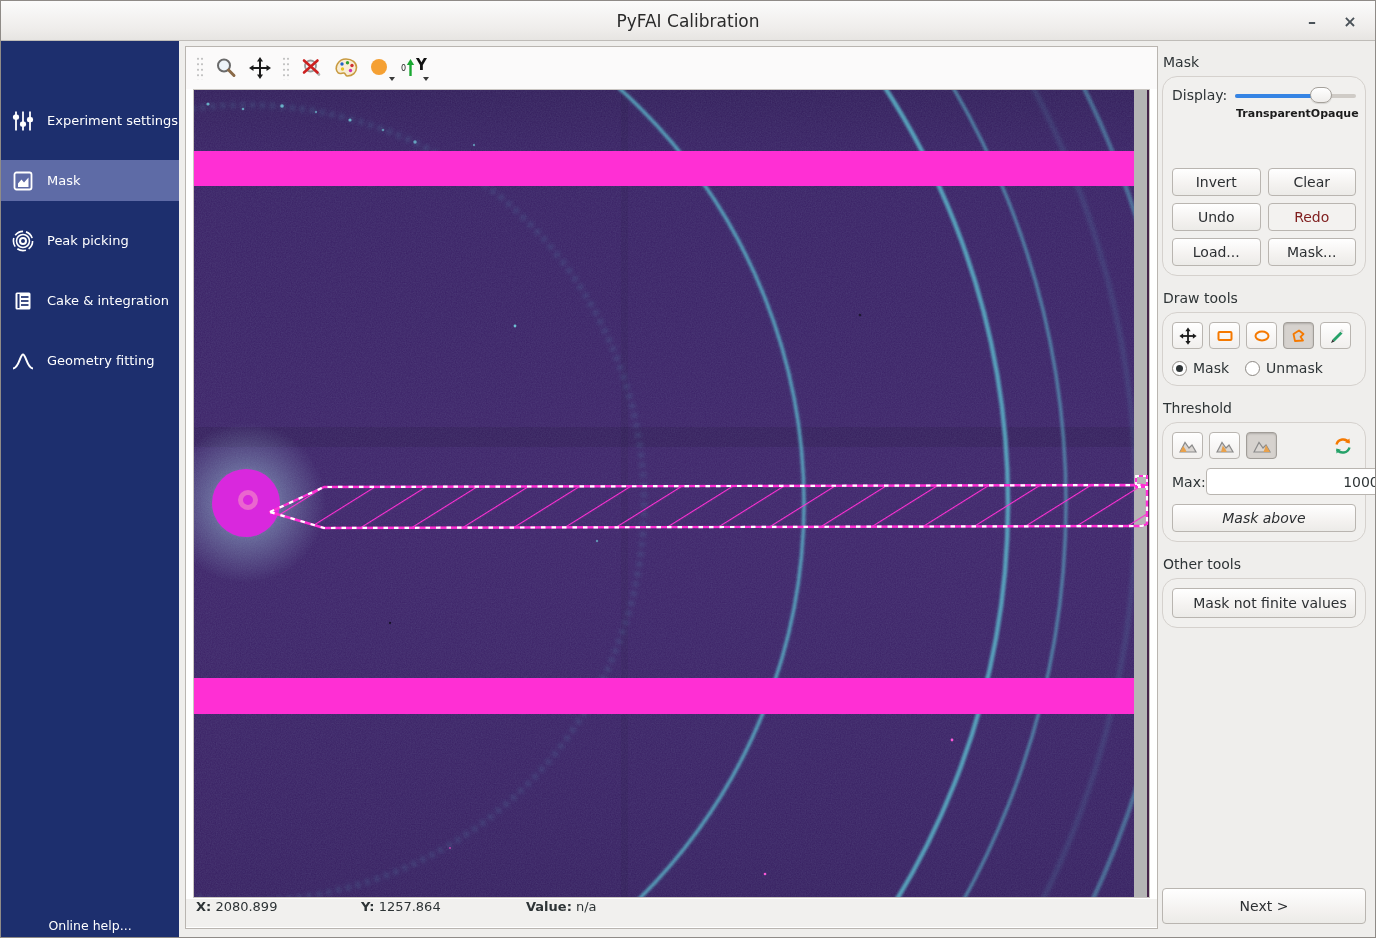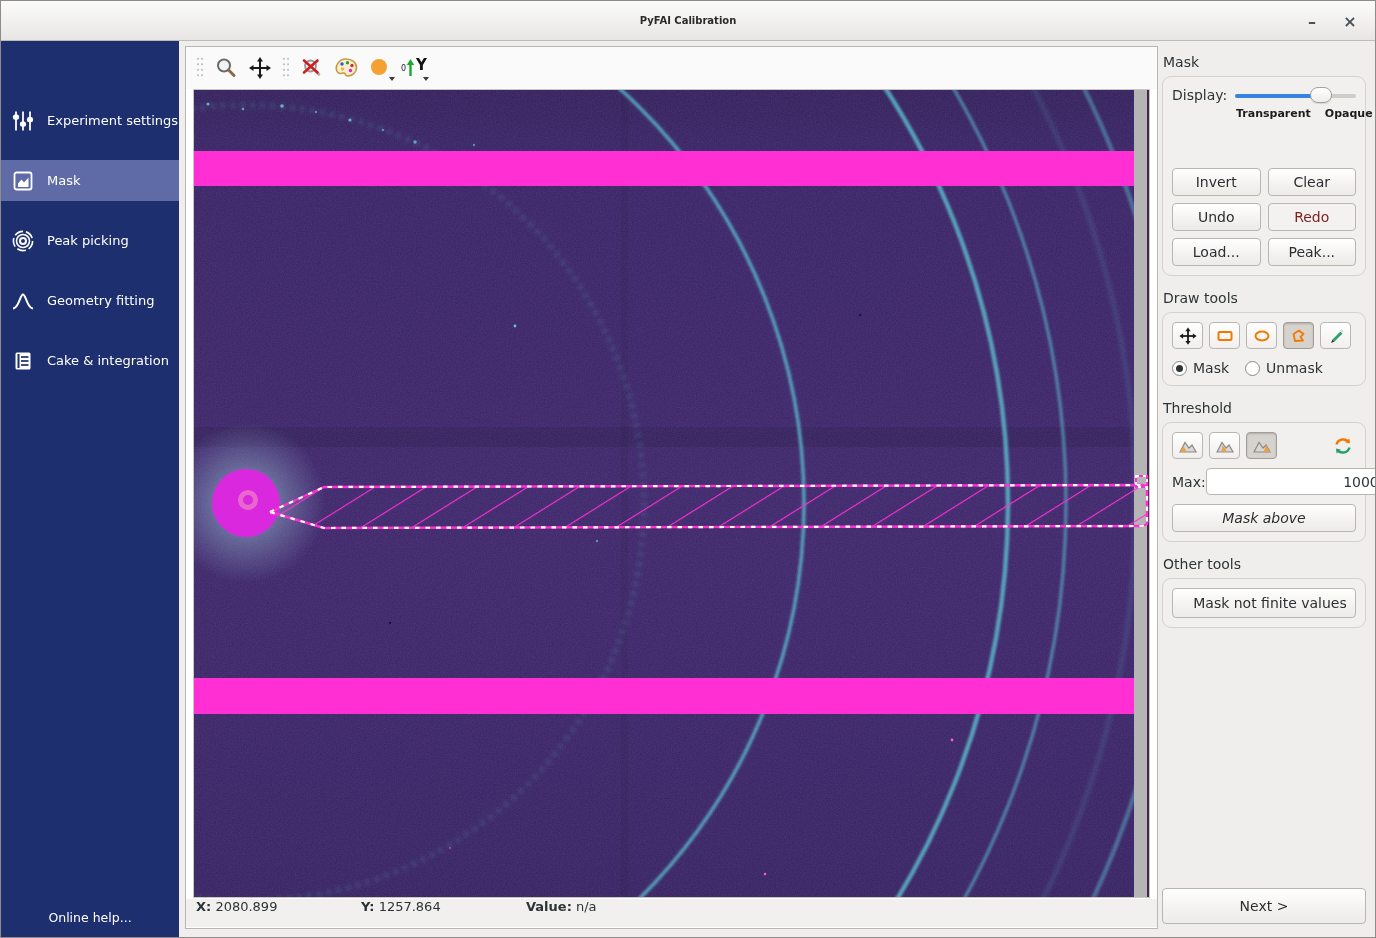--- a/index.html
+++ b/index.html
@@ -4,36 +4,36 @@
 <style>
   html,body{margin:0;padding:0;background:#d6d2ce;}
   *{box-sizing:border-box;}
   .app{position:relative;width:1376px;height:938px;overflow:hidden;
        font-family:"DejaVu Sans","Liberation Sans",sans-serif;color:#2e3436;
        background:#eceae7;border:1px solid #8f8b87;}
   
   .titlebar{position:absolute;left:0;top:0;width:100%;height:40px;
     background:linear-gradient(#fbfbfb,#efedeb 70%,#e7e5e2);
     border-bottom:1px solid #bfbcb8;display:flex;align-items:center;justify-content:center;}
-  .title{font-size:10px;font-weight:700;color:#2b2b2b;}
+  .title{font-size:17px;font-weight:400;color:#2b2b2b;}
   .winbtn{position:absolute;top:0;height:40px;width:34px;display:flex;align-items:center;justify-content:center;
     font-size:16px;font-weight:700;color:#4a5258;cursor:default;}
   .winbtn.min{right:46px;}
   .winbtn.close{right:8px;}
   
   .content{position:absolute;left:0;top:40px;width:1376px;height:898px;background:#efeeec;}
   
   .sidebar{position:absolute;left:0;top:0;width:178px;height:898px;background:#1d2f6e;}
   .nav{padding-top:59px;}
   .nav-item{height:41px;display:flex;align-items:center;gap:12px;padding-left:10px;
     margin-bottom:19px;color:#fff;font-size:13px;cursor:default;}
   .nav-item.selected{background:#5e6ba6;}
   .nav-item svg{flex:0 0 24px;}
   .nav-label{white-space:nowrap;}
-  .online-help{position:absolute;bottom:14px;left:0;width:100%;text-align:center;
+  .online-help{position:absolute;bottom:6px;left:0;width:100%;text-align:center;
     color:#fff;font-size:12.5px;}
   
   .central{position:absolute;left:184px;top:5px;width:973px;height:883px;background:#ffffff;
     border:1px solid #b9b5b0;display:flex;flex-direction:column;}
   .toolbar{height:42px;display:flex;align-items:center;padding-left:5px;background:#fbfafa;}
   .grip{width:8px;height:24px;margin:0 5px;
     background-image:radial-gradient(circle,#c3c3c3 1.1px,transparent 1.3px);
     background-size:4px 5.5px;}
   .tbtn{width:32px;height:32px;margin:0 1px;display:flex;align-items:center;justify-content:center;
     position:relative;border-radius:3px;}
@@ -47,30 +47,30 @@
   .canvas-wrap svg{display:block;}
   .statusrow{height:28px;display:flex;align-items:flex-start;background:#f1f0ee;
     font-size:13px;padding-left:10px;margin-top:1px;}
   .stat{width:165px;white-space:nowrap;}
   .stat b{font-weight:700;}
   
   .rightpanel{position:absolute;left:1157px;top:5px;width:214px;height:888px;
     display:flex;flex-direction:column;padding:8px 6px 10px 4px;background:transparent;}
   .section-label{font-size:14px;color:#2e3436;margin:0 0 6px 1px;}
   .section-label.mt{margin-top:14px;}
-  .gbox{border:1px solid #d5d1cd;border-radius:9px;padding:9px 9px;background:#f1f0ee;}
+  .gbox{border:1px solid #d5d1cd;border-radius:15px;padding:9px 9px;background:#f1f0ee;}
   .disp-row{display:flex;align-items:center;gap:8px;}
   .disp-row label{font-size:14px;}
   .slider{position:relative;flex:1;height:18px;}
   .slider-track{position:absolute;top:8px;left:0;right:0;height:4px;background:#cfcbc6;border-radius:2px;}
   .slider-fill{position:absolute;top:8px;left:0;height:4px;background:#3584e4;border-radius:2px;}
   .slider-handle{position:absolute;top:1px;width:22px;height:16px;border-radius:8px;
     background:linear-gradient(#ffffff,#efedeb);border:1px solid #a5a19b;box-shadow:0 1px 1px rgba(0,0,0,.12);}
   .slider-labels{display:flex;justify-content:space-between;font-size:11px;font-weight:600;
-    margin:3px 2px 10px 64px;color:#1c1c1c;gap:14px;}
+    margin:3px 2px 10px 64px;color:#1c1c1c;}
   .btn{display:flex;align-items:center;justify-content:center;height:28px;border:1px solid #b9b5b0;
     border-radius:4px;background:linear-gradient(#ffffff,#f4f2f0 60%,#ecebe8);
     font-size:14px;color:#2c2f32;cursor:default;white-space:nowrap;}
   .btn.disabled{color:#7f1d1d;background:#f3f2f0;}
   .btn-grid{display:grid;grid-template-columns:1fr 1fr;gap:7px;margin-top:48px;}
   .tool-row{display:flex;gap:6px;align-items:center;}
   .tool-btn{width:31px;height:27px;display:flex;align-items:center;justify-content:center;
     border:1px solid #b9b5b0;border-radius:4px;background:linear-gradient(#ffffff,#f1efed);}
   .tool-btn.checked{background:#d6d2ce;box-shadow:inset 0 1px 2px rgba(0,0,0,.18);border-color:#a19d98;}
   .radio-row{display:flex;gap:16px;align-items:center;margin-top:11px;font-size:14px;}
@@ -130,36 +130,36 @@
               <circle cx="12" cy="12" r="3" stroke-width="2"></circle>
               <circle cx="12" cy="12" r="6.5" stroke-width="1.6"></circle>
               <circle cx="12" cy="12" r="9.6" stroke-width="1.6" stroke-dasharray="9 3"></circle>
             </g>
           </svg>
           <span class="nav-label">Peak picking</span>
         </div>
 
         <div class="nav-item">
           <svg width="24" height="24" viewBox="0 0 24 24">
-            <path d="M2,19.5 C8,19.5 9,5.5 12,5.5 C15,5.5 16,19.5 22,19.5" fill="none" stroke="#fff" stroke-width="2"></path>
-          </svg>
-          <span class="nav-label">Geometry fitting</span>
-        </div>
-
-        <div class="nav-item">
-          <svg width="24" height="24" viewBox="0 0 24 24">
             <rect x="4.5" y="3.5" width="15" height="17" rx="1.5" fill="#fff"></rect>
             <rect x="6.5" y="5" width="2" height="14" fill="#1d2f6e"></rect>
             <g stroke="#1d2f6e" stroke-width="1.7">
               <line x1="10" y1="8" x2="17.5" y2="8"></line>
               <line x1="10" y1="12" x2="17.5" y2="12"></line>
               <line x1="10" y1="16" x2="17.5" y2="16"></line>
             </g>
           </svg>
           <span class="nav-label">Cake &amp; integration</span>
+        </div>
+
+        <div class="nav-item">
+          <svg width="24" height="24" viewBox="0 0 24 24">
+            <path d="M2,19.5 C8,19.5 9,5.5 12,5.5 C15,5.5 16,19.5 22,19.5" fill="none" stroke="#fff" stroke-width="2"></path>
+          </svg>
+          <span class="nav-label">Geometry fitting</span>
         </div>
 
       </div>
       <div class="online-help">Online help...</div>
     </div>
 
     <div class="central">
 
       <div class="toolbar">
         <div class="grip"></div>
@@ -358,21 +358,21 @@
         <div class="slider-labels">
           <span>Transparent</span>
           <span>Opaque</span>
         </div>
         <div class="btn-grid">
           <div class="btn">Invert</div>
           <div class="btn">Clear</div>
           <div class="btn">Undo</div>
           <div class="btn disabled">Redo</div>
           <div class="btn">Load...</div>
-          <div class="btn">Peak...</div>
+          <div class="btn">Mask...</div>
         </div>
       </div>
 
       <div class="section-label mt">Draw tools</div>
       <div class="gbox">
         <div class="tool-row">
           <div class="tool-btn">
             <svg width="18" height="18" viewBox="0 0 24 24">
               <g stroke="#1a1a1a" stroke-width="2.4">
                   <line x1="12" y1="4.5" x2="12" y2="19.5"></line>

